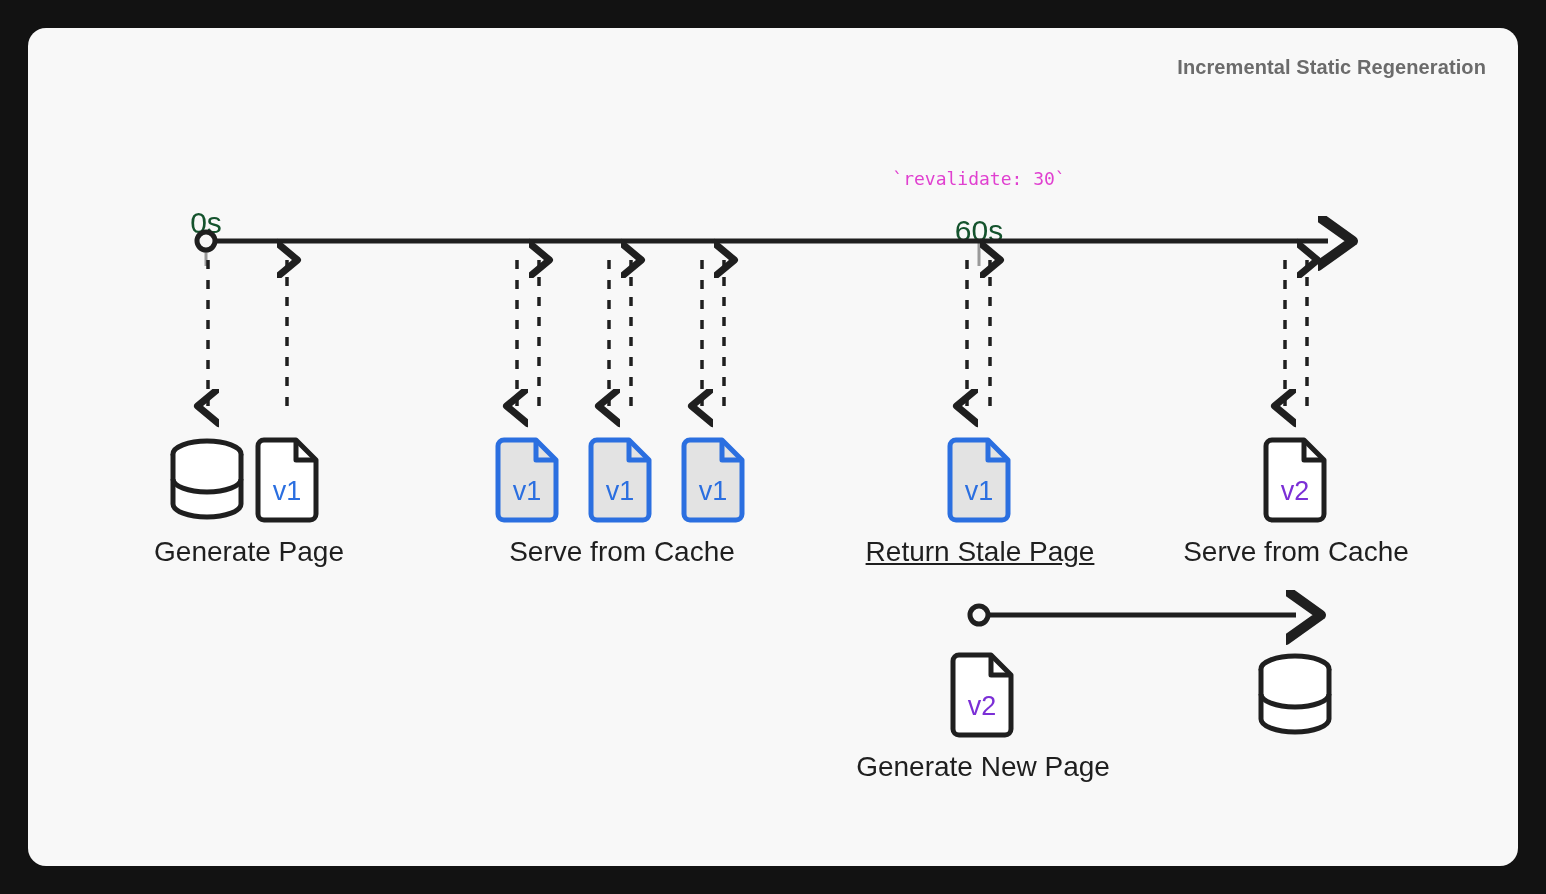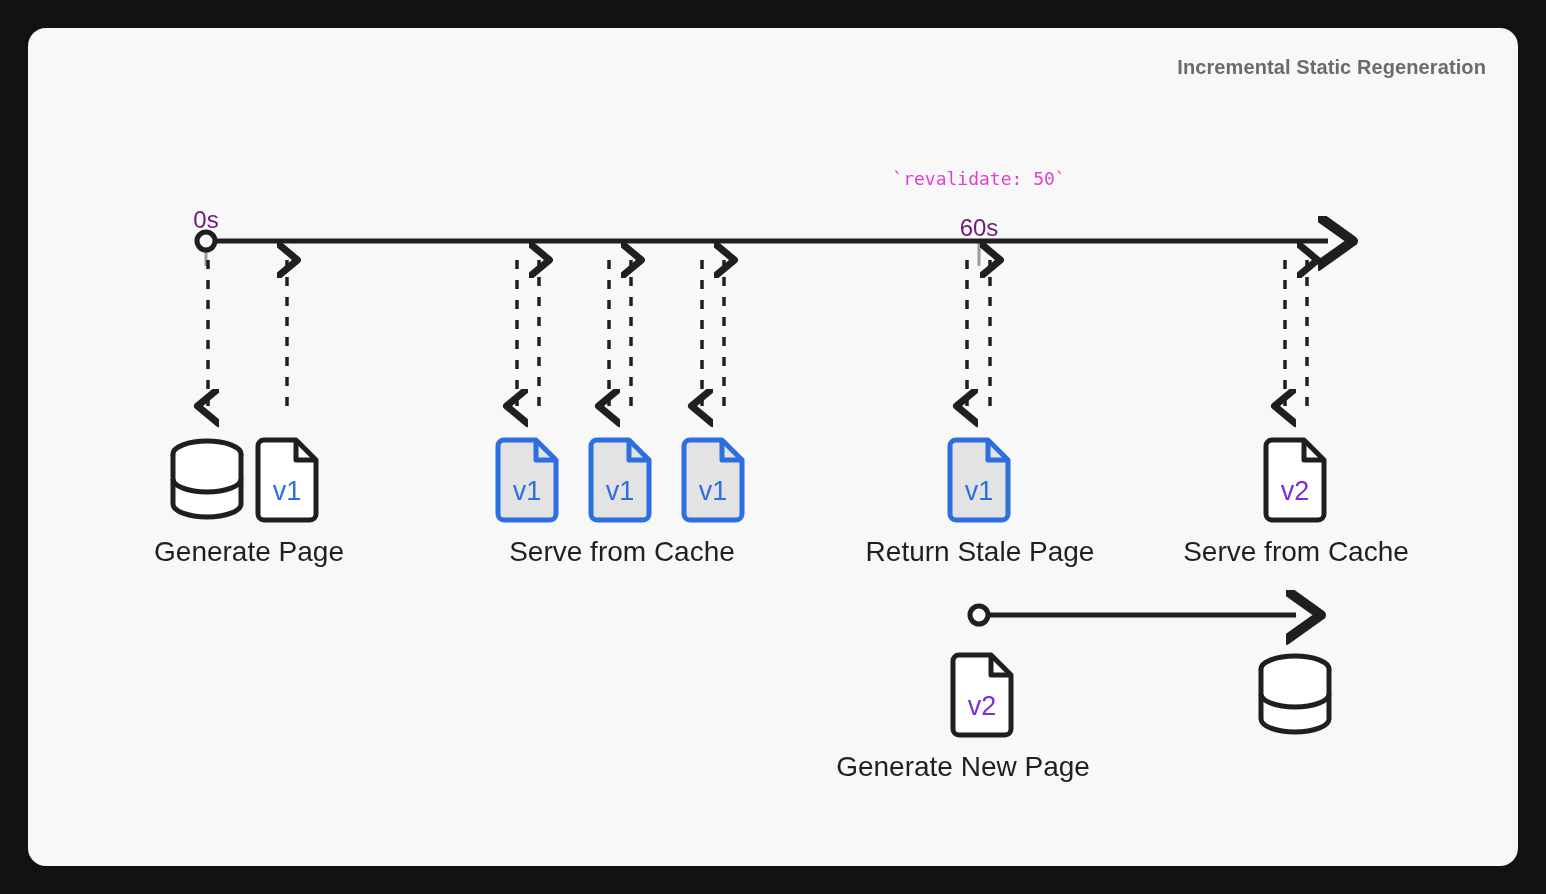--- a/index.html
+++ b/index.html
@@ -41,22 +41,22 @@
   .revalidate-note {
     position: absolute;
     font-family: "DejaVu Sans Mono", monospace;
     font-size: 18px;
     color: #e040d0;
     white-space: nowrap;
     transform: translateX(-50%);
   }
   .time-label {
     position: absolute;
-    font-size: 24px;
-    color: #701a75;
+    font-size: 30px;
+    color: #14532d;
     white-space: nowrap;
     transform: translateX(-50%);
     text-align: right;
   }
   .tick {
     position: absolute;
     width: 3px;
     background: #9a9a9a;
     transform: translateX(-50%);
   }
@@ -89,21 +89,21 @@
   }
 </style>
 </head>
 <body>
 
 <div id="stage">
   <div class="card">
 
     <div class="diagram-title">Incremental Static Regeneration</div>
 
-    <div class="revalidate-note" style="left:951px; top:140px;">`revalidate: 50`</div>
+    <div class="revalidate-note" style="left:951px; top:140px;">`revalidate: 30`</div>
 
     <div class="time-label" style="left:178px; top:178px;">0s</div>
     <div class="time-label" style="left:951px; top:186px;">60s</div>
 
     <div class="tick" style="left:178px; top:214px; height:24px;"></div>
     <div class="tick" style="left:951px; top:214px; height:24px;"></div>
 
     <svg class="layer" width="1490" height="838">
       <defs>
         <marker id="ah-right" markerWidth="12" markerHeight="12" refX="2" refY="5" orient="auto" markerUnits="strokeWidth">
@@ -199,36 +199,36 @@
     <div class="icon-wrap" style="left:1267px; top:410px;">
       <svg width="70" height="84" viewBox="0 0 70 84">
         <path d="M6,8 A6,6 0 0 1 12,2 L44,2 L64,22 L64,76 A6,6 0 0 1 58,82 L12,82 A6,6 0 0 1 6,76 Z" fill="#ffffff" stroke="#1f1f1f" stroke-width="5" stroke-linejoin="round"></path>
         <path d="M44,2 L44,22 L64,22" fill="none" stroke="#1f1f1f" stroke-width="5" stroke-linejoin="round"></path>
         <text x="35" y="62" text-anchor="middle" font-family="Liberation Sans, sans-serif" font-size="27" fill="#7b2fd6">v2</text>
       </svg>
     </div>
 
     <div class="caption" style="left:221px; top:508px;">Generate Page</div>
     <div class="caption" style="left:594px; top:508px;">Serve from Cache</div>
-    <div class="caption" style="left:952px; top:508px;">Return Stale Page</div>
+    <div class="caption" style="left:952px; top:508px;text-decoration:underline;">Return Stale Page</div>
     <div class="caption" style="left:1268px; top:508px;">Serve from Cache</div>
 
     <div class="icon-wrap" style="left:954px; top:625px;">
       <svg width="70" height="84" viewBox="0 0 70 84">
         <path d="M6,8 A6,6 0 0 1 12,2 L44,2 L64,22 L64,76 A6,6 0 0 1 58,82 L12,82 A6,6 0 0 1 6,76 Z" fill="#ffffff" stroke="#1f1f1f" stroke-width="5" stroke-linejoin="round"></path>
         <path d="M44,2 L44,22 L64,22" fill="none" stroke="#1f1f1f" stroke-width="5" stroke-linejoin="round"></path>
         <text x="35" y="62" text-anchor="middle" font-family="Liberation Sans, sans-serif" font-size="27" fill="#7b2fd6">v2</text>
       </svg>
     </div>
 
     <div class="icon-wrap" style="left:1267px; top:625px;">
       <svg width="78" height="82" viewBox="0 0 78 82">
         <ellipse cx="39" cy="16" rx="34" ry="13" fill="#fff" stroke="#1f1f1f" stroke-width="5"></ellipse>
         <path d="M5,16 L5,66 A34,13 0 0 0 73,66 L73,16" fill="#fff" stroke="#1f1f1f" stroke-width="5" stroke-linejoin="round"></path>
         <path d="M5,41 A34,13 0 0 0 73,41" fill="none" stroke="#1f1f1f" stroke-width="5"></path>
       </svg>
     </div>
 
-    <div class="caption" style="left:935px; top:723px;">Generate New Page</div>
+    <div class="caption" style="left:955px; top:723px;">Generate New Page</div>
 
 
   </div>
 </div>
 
 </body></html>

